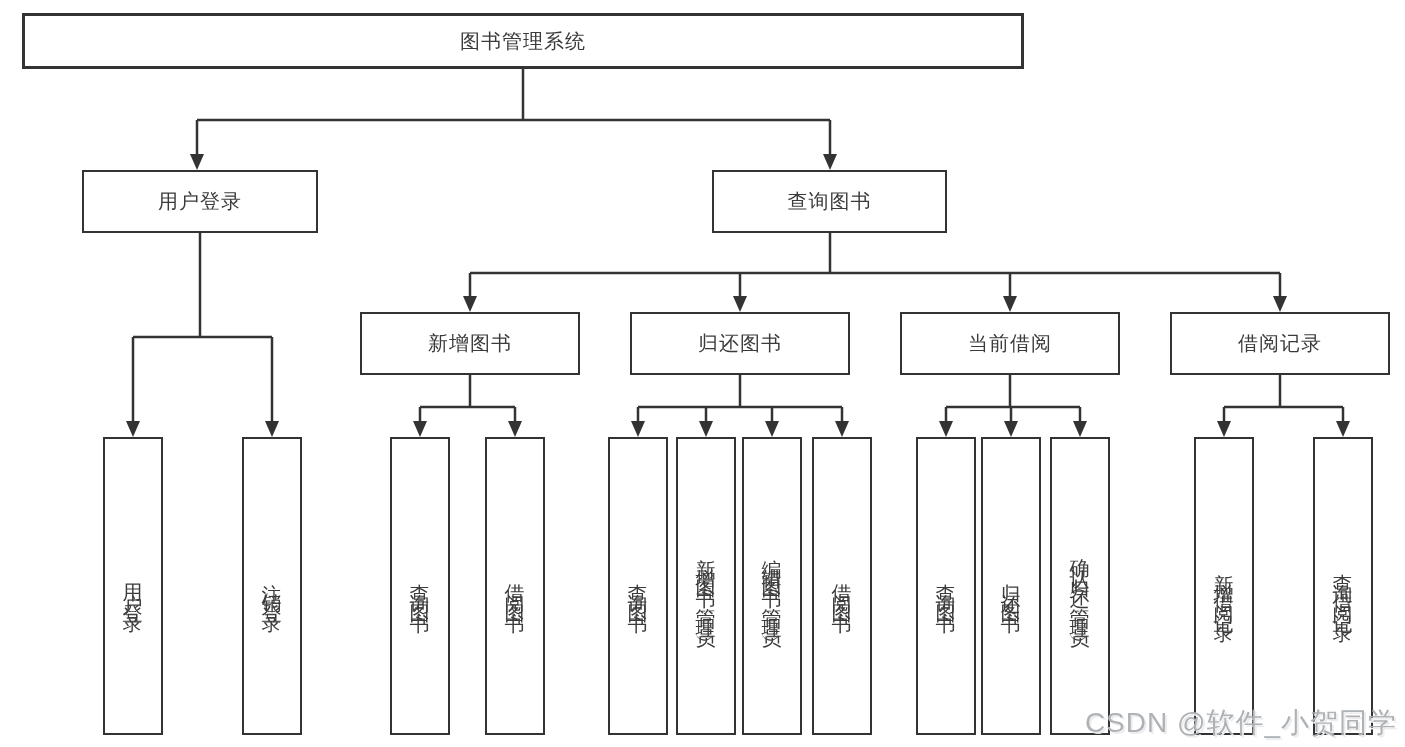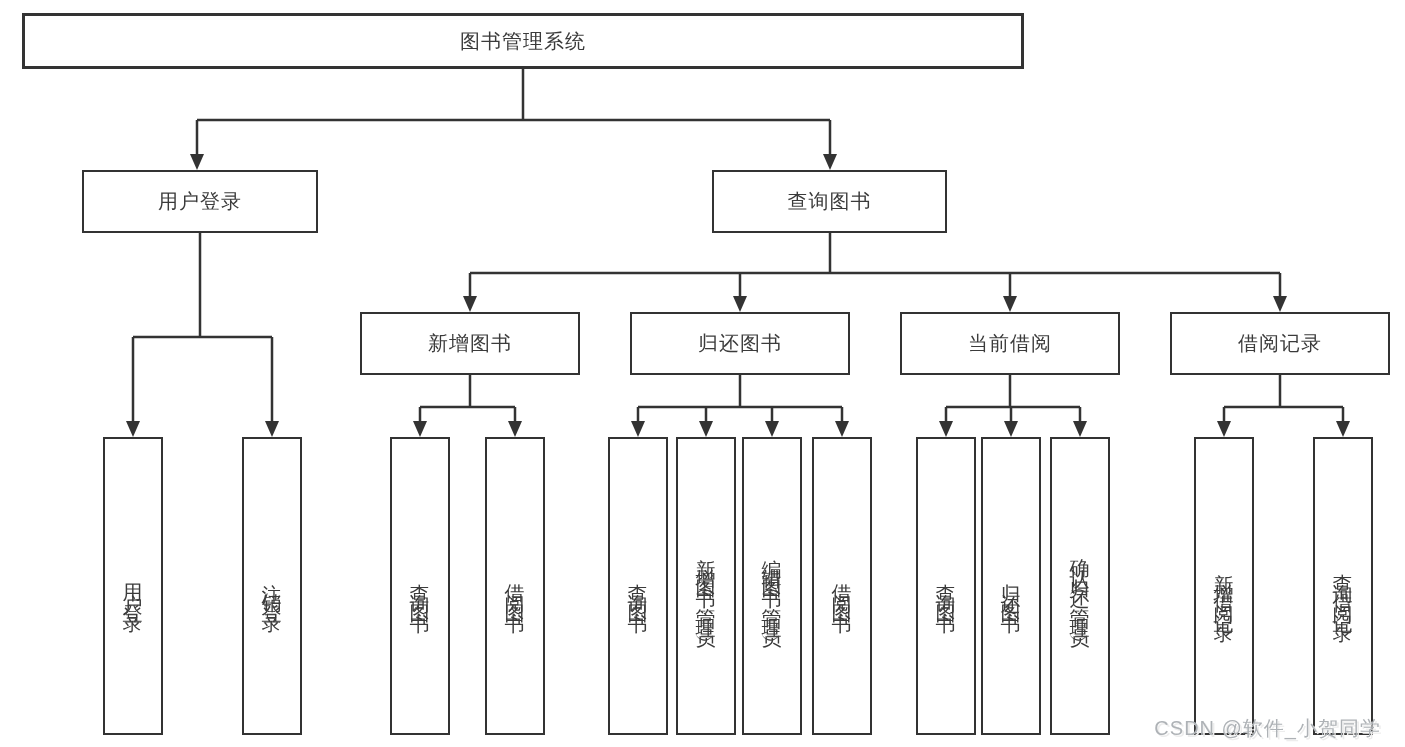--- a/index.html
+++ b/index.html
@@ -26,22 +26,22 @@
     z-index:2;
   }
   .node.root{border-width:3px;}
   .leaf{
     writing-mode:vertical-rl;
     letter-spacing:10px;
     line-height:1;
     padding-top:4px;
   }
   .watermark{
-    position:absolute;right:24px;bottom:5px;z-index:3;
-    font-size:20px;color:var(--watermark);letter-spacing:1px;
+    position:absolute;right:8px;bottom:5px;z-index:3;
+    font-size:28px;color:var(--watermark);letter-spacing:1px;
     text-shadow:2px 2px 0 #ededed;
     white-space:nowrap;
   }
 </style>
 </head>
 <body>
 
 <div class="canvas">
 
   <svg class="connectors" width="1405" height="747">

